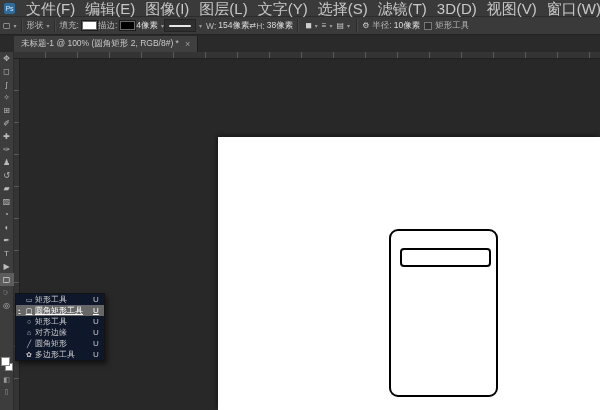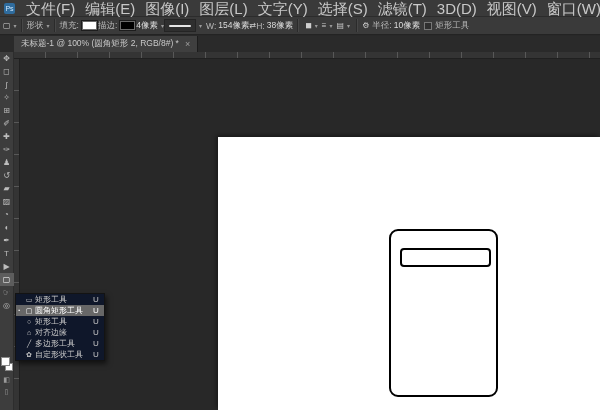--- a/index.html
+++ b/index.html
@@ -53,21 +53,21 @@
   #ruler-corner{position:absolute;left:14px;top:52px;width:6px;height:7px;background:#343434;border-right:1px solid #202020;border-bottom:1px solid #202020;box-sizing:border-box;}
   
   #canvas{position:absolute;left:218px;top:137px;width:382px;height:273px;background:#ffffff;
     box-shadow:-2px -2px 4px rgba(0,0,0,0.35);}
   #shape-outer{position:absolute;left:171px;top:92px;width:105px;height:164px;border:2px solid #000;border-radius:9px;background:transparent;}
   #shape-inner{position:absolute;left:182px;top:111px;width:87px;height:15px;border:2px solid #000;border-radius:4px;background:transparent;}
   
   #flyout{position:absolute;left:15px;top:293px;width:88px;background:#0f172a;border:1px solid #131313;
     box-shadow:2px 3px 5px rgba(0,0,0,0.55);z-index:10;}
   .fly-row{height:11px;display:flex;align-items:center;font-size:8px;color:#c6c6c6;cursor:default;}
-  .fly-row.selected{background:#676767;color:#ffffff;}
+  .fly-row.selected{background:#676767;color:#ffffff;text-decoration:underline;}
   .fly-marker{width:7px;text-align:center;font-size:5px;line-height:11px;color:#f0f0f0;}
   .fly-icon{width:12px;text-align:center;font-size:7px;}
   .fly-label{flex:1;white-space:nowrap;overflow:hidden;}
   .fly-shortcut{width:11px;text-align:left;}
 </style>
 </head>
 <body>
 
 <div id="menubar">
   <div id="ps-logo">Ps</div>
@@ -212,22 +212,22 @@
   </div>
   <div class="fly-row">
     <span class="fly-marker"></span>
     <span class="fly-icon">⌂</span>
     <span class="fly-label">对齐边缘</span>
     <span class="fly-shortcut">U</span>
   </div>
   <div class="fly-row">
     <span class="fly-marker"></span>
     <span class="fly-icon">╱</span>
+    <span class="fly-label">圆角矩形</span>
+    <span class="fly-shortcut">U</span>
+  </div>
+  <div class="fly-row">
+    <span class="fly-marker"></span>
+    <span class="fly-icon">✿</span>
     <span class="fly-label">多边形工具</span>
     <span class="fly-shortcut">U</span>
   </div>
-  <div class="fly-row">
-    <span class="fly-marker"></span>
-    <span class="fly-icon">✿</span>
-    <span class="fly-label">自定形状工具</span>
-    <span class="fly-shortcut">U</span>
-  </div>
 </div>
 
 </body></html>

